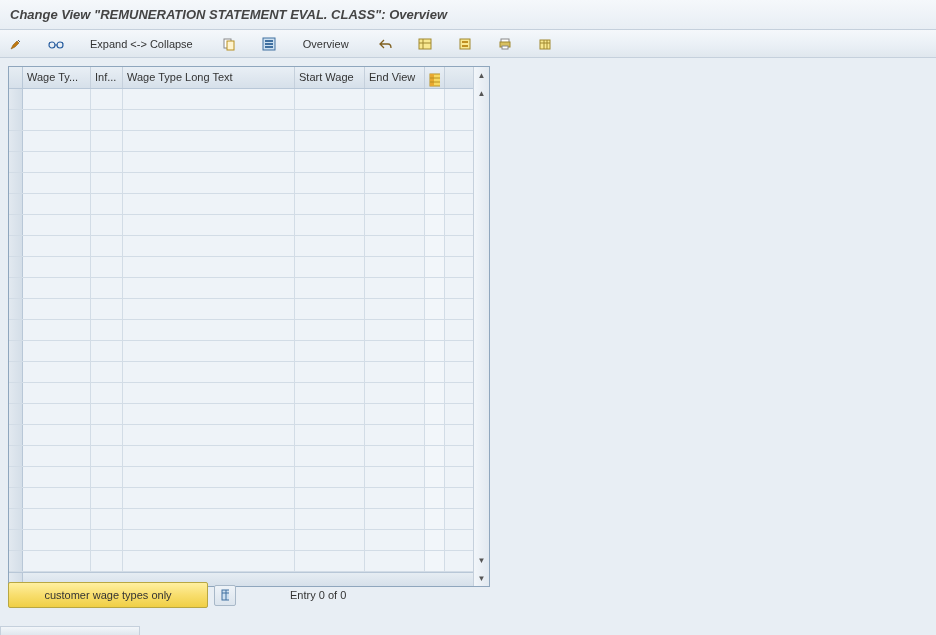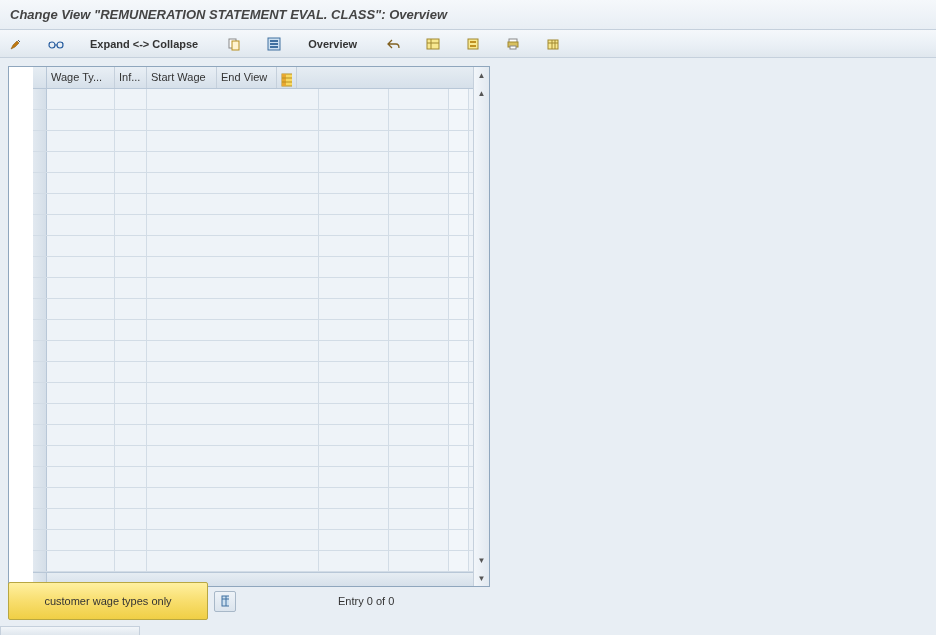--- a/index.html
+++ b/index.html
@@ -33,21 +33,20 @@
     color: #444;
   }
   .toolbar {
     height: 28px;
     background: linear-gradient(to bottom, #f5f8fb 0%, #e9eff5 60%, #e0e7ee 100%);
     border-bottom: 1px solid #c5d0dc;
     display: flex;
     align-items: center;
     padding: 0 6px;
     gap: 20px;
-    font-weight: bold;
   }
   .tool-btn {
     width: 20px; height: 20px;
     display: inline-flex;
     align-items: center;
     justify-content: center;
     border: none;
     background: transparent;
     cursor: pointer;
     font-size: 12px;
@@ -60,21 +59,20 @@
   }
   .content-area {
     padding: 8px;
   }
   .grid-wrap {
     width: 482px;
     border: 1px solid #8fa6bd;
     background: #fff;
     position: relative;
     display: flex;
-    padding-left: 24px;
   }
   .grid-main { flex: 1; }
   .grid-header-row {
     display: flex;
     height: 22px;
     background: linear-gradient(to bottom, #e6edf3 0%, #d6e0ea 100%);
     border-bottom: 1px solid #b8c7d7;
   }
   .row-selector-hdr {
     width: 14px;
@@ -150,41 +148,41 @@
     top: 582px;
     display: flex;
     align-items: center;
     gap: 6px;
   }
   .yellow-btn {
     height: 21px;
     background: linear-gradient(to bottom, #fff0a0 0%, #f8de6e 50%, #f0cf45 100%);
     border: 1px solid #b8a742;
     border-radius: 2px;
-    padding: 18px 12px;
+    padding: 12px 12px;
     font-size: 11px;
     color: #333;
     display: flex;
     align-items: center;
     justify-content:center;
     cursor: pointer;
     gap: 4px;
   }
   .btn-customer { width: 200px; }
   .btn-position { width: 130px; }
   .gray-icon-btn {
     width: 22px; height: 21px;
     background: linear-gradient(to bottom, #eef3f8 0%, #dbe4ed 100%);
     border: 1px solid #a8b8c8;
     border-radius: 2px;
     display:flex; align-items:center; justify-content:center;
     cursor: pointer;
   }
   .entry-label {
-    margin-left: 96px;
+    margin-left: 48px;
     font-size: 11px;
     color: #333;
   }
   .watermark {
     position: absolute;
     top: 36px;
     left: 270px;
     font-size: 32px;
     color: rgba(240, 150, 70, 0.6);
     font-weight: normal;
@@ -280,20 +278,21 @@
   </div>
 
 
   <div class="content-area">
     <div class="grid-wrap">
       <div class="grid-main">
         <div class="grid-header-row">
           <div class="row-selector-hdr"></div>
           <div class="col-hdr col-wage">Wage Ty...</div>
           <div class="col-hdr col-inf">Inf...</div>
+          <div class="col-hdr col-long">Wage Type Long Text</div>
           <div class="col-hdr col-start">Start Wage</div>
           <div class="col-hdr col-end">End View</div>
           <div class="col-hdr col-cfg">
             <svg width="14" height="14">
                 <rect x="1" y="1" width="12" height="12" fill="#f8d860" stroke="#b89020"></rect>
                 <rect x="1" y="1" width="4" height="12" fill="#e8a830"></rect>
                 <line x1="1" y1="5" x2="13" y2="5" stroke="#b89020"></line>
                 <line x1="1" y1="9" x2="13" y2="9" stroke="#b89020"></line>
               </svg>
           </div>

